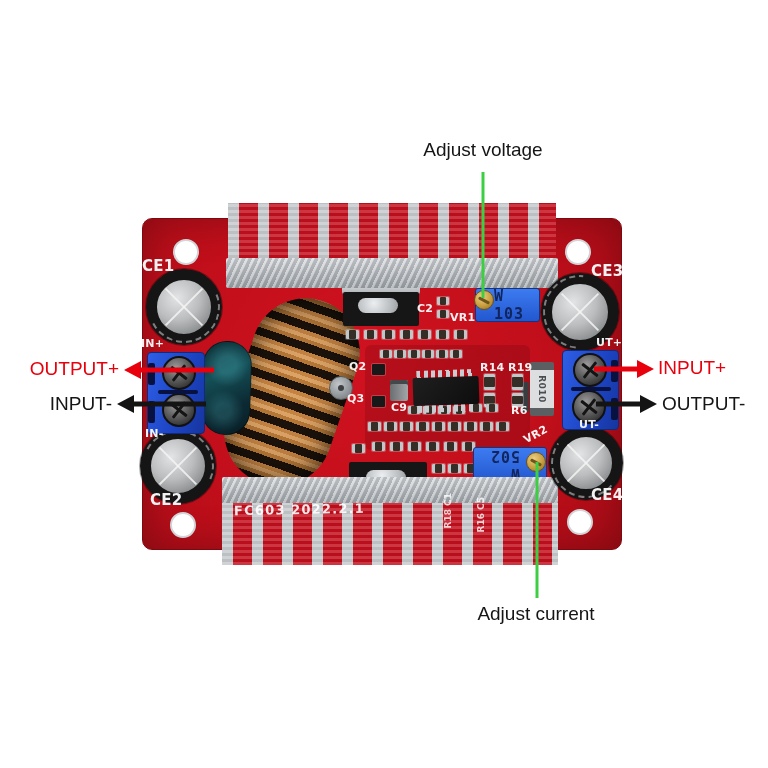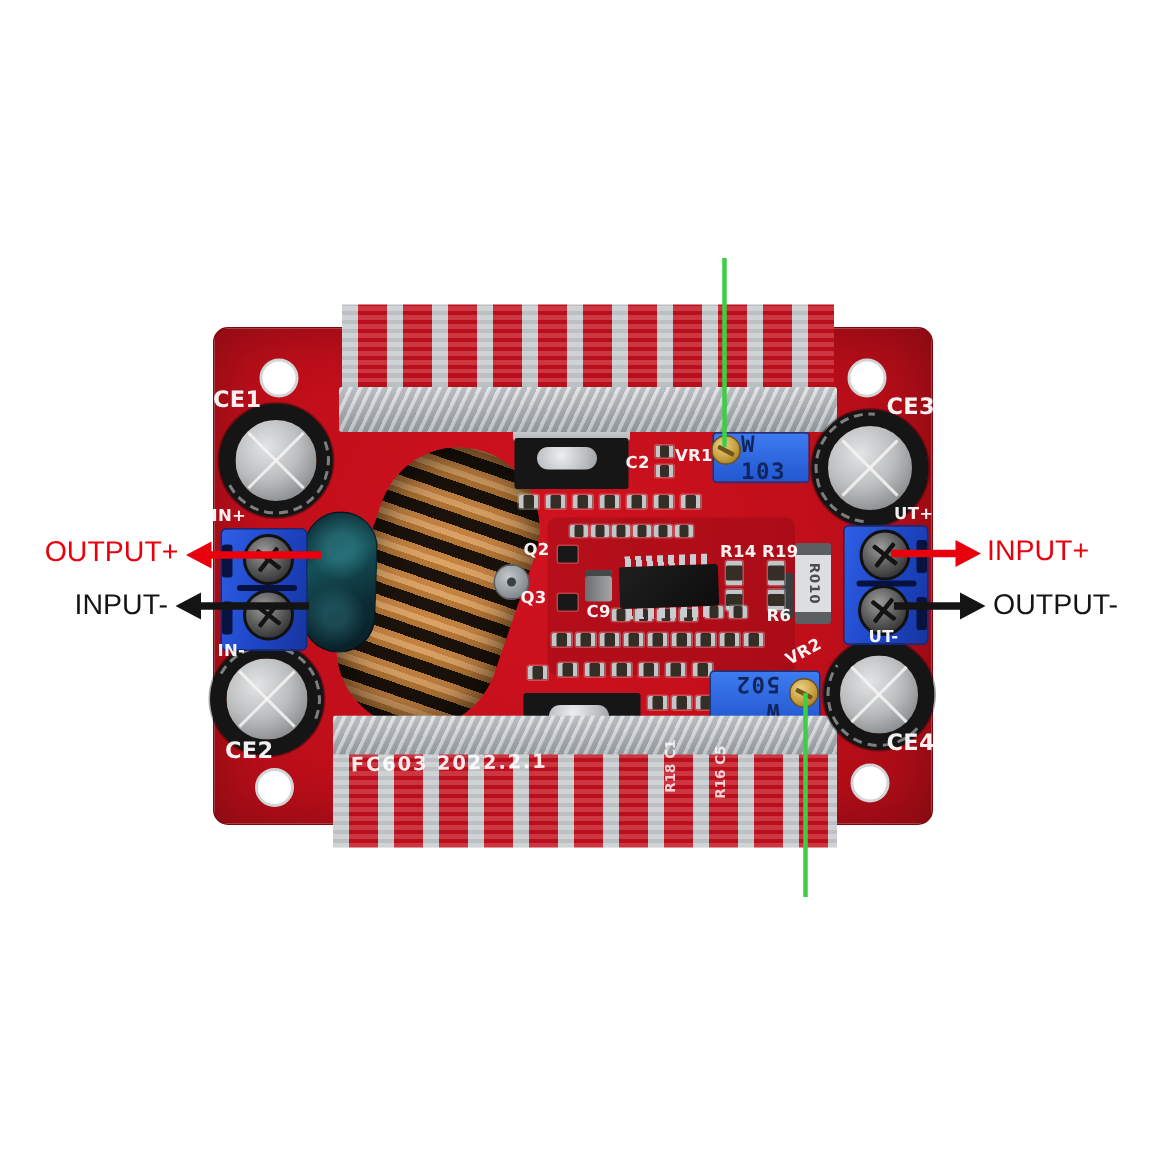--- a/index.html
+++ b/index.html
@@ -189,21 +189,21 @@
   <div class="hole" style="left:567px;top:509px;"></div>
 
   <div class="silk big" style="left:142px;top:257px;">CE1</div>
   <div class="silk big" style="left:591px;top:262px;">CE3</div>
   <div class="silk big" style="left:150px;top:491px;">CE2</div>
   <div class="silk big" style="left:591px;top:486px;">CE4</div>
   <div class="silk" style="left:141px;top:337px;">IN+</div>
   <div class="silk" style="left:145px;top:427px;">IN-</div>
   <div class="silk" style="left:596px;top:336px;">UT+</div>
   <div class="silk" style="left:579px;top:418px;">UT-</div>
-  <div class="silk" style="left:450px;top:297px;">VR1</div>
+  <div class="silk" style="left:450px;top:311px;">VR1</div>
   <div class="silk" style="left:417px;top:302px;">C2</div>
   <div class="silk" style="left:349px;top:360px;">Q2</div>
   <div class="silk" style="left:347px;top:392px;">Q3</div>
   <div class="silk" style="left:391px;top:401px;">C9</div>
   <div class="silk" style="left:480px;top:361px;">R14</div>
   <div class="silk" style="left:508px;top:361px;">R19</div>
   <div class="silk" style="left:511px;top:404px;">R6</div>
   <div class="silk" style="left:523px;top:428px;transform:rotate(-28deg);">VR2</div>
   <div class="silk id" style="left:234px;top:502px;">FC603 2022.2.1</div>
   <div class="vsilk" style="left:443px;top:493px;">R18 C1</div>
@@ -215,20 +215,22 @@
     <line x1="214" y1="370" x2="138" y2="370" stroke="#e8000d" stroke-width="5"></line>
     <polygon points="124,370 141,361 141,379" fill="#e8000d"></polygon>
     <line x1="206" y1="404" x2="131" y2="404" stroke="#141414" stroke-width="5"></line>
     <polygon points="117,404 134,395 134,413" fill="#141414"></polygon>
     <line x1="594" y1="369" x2="640" y2="369" stroke="#e8000d" stroke-width="5"></line>
     <polygon points="654,369 637,360 637,378" fill="#e8000d"></polygon>
     <line x1="596" y1="404" x2="643" y2="404" stroke="#141414" stroke-width="5"></line>
     <polygon points="657,404 640,395 640,413" fill="#141414"></polygon>
   </svg>
 
+  <div class="ann center" style="left:483px;top:139px;">Adjust voltage</div>
+  <div class="ann center" style="left:536px;top:603px;">Adjust current</div>
   <div class="ann red" style="right:649px;top:358px;">OUTPUT+</div>
   <div class="ann" style="right:656px;top:393px;">INPUT-</div>
   <div class="ann red" style="left:658px;top:357px;">INPUT+</div>
   <div class="ann" style="left:662px;top:393px;">OUTPUT-</div>
 
 <div class="smd" style="left: 346px; top: 330px; width: 13px; height: 9px;"></div>
     <div class="smd" style="left: 364px; top: 330px; width: 13px; height: 9px;"></div>
     <div class="smd" style="left: 382px; top: 330px; width: 13px; height: 9px;"></div>
     <div class="smd" style="left: 400px; top: 330px; width: 13px; height: 9px;"></div>
     <div class="smd" style="left: 418px; top: 330px; width: 13px; height: 9px;"></div>

